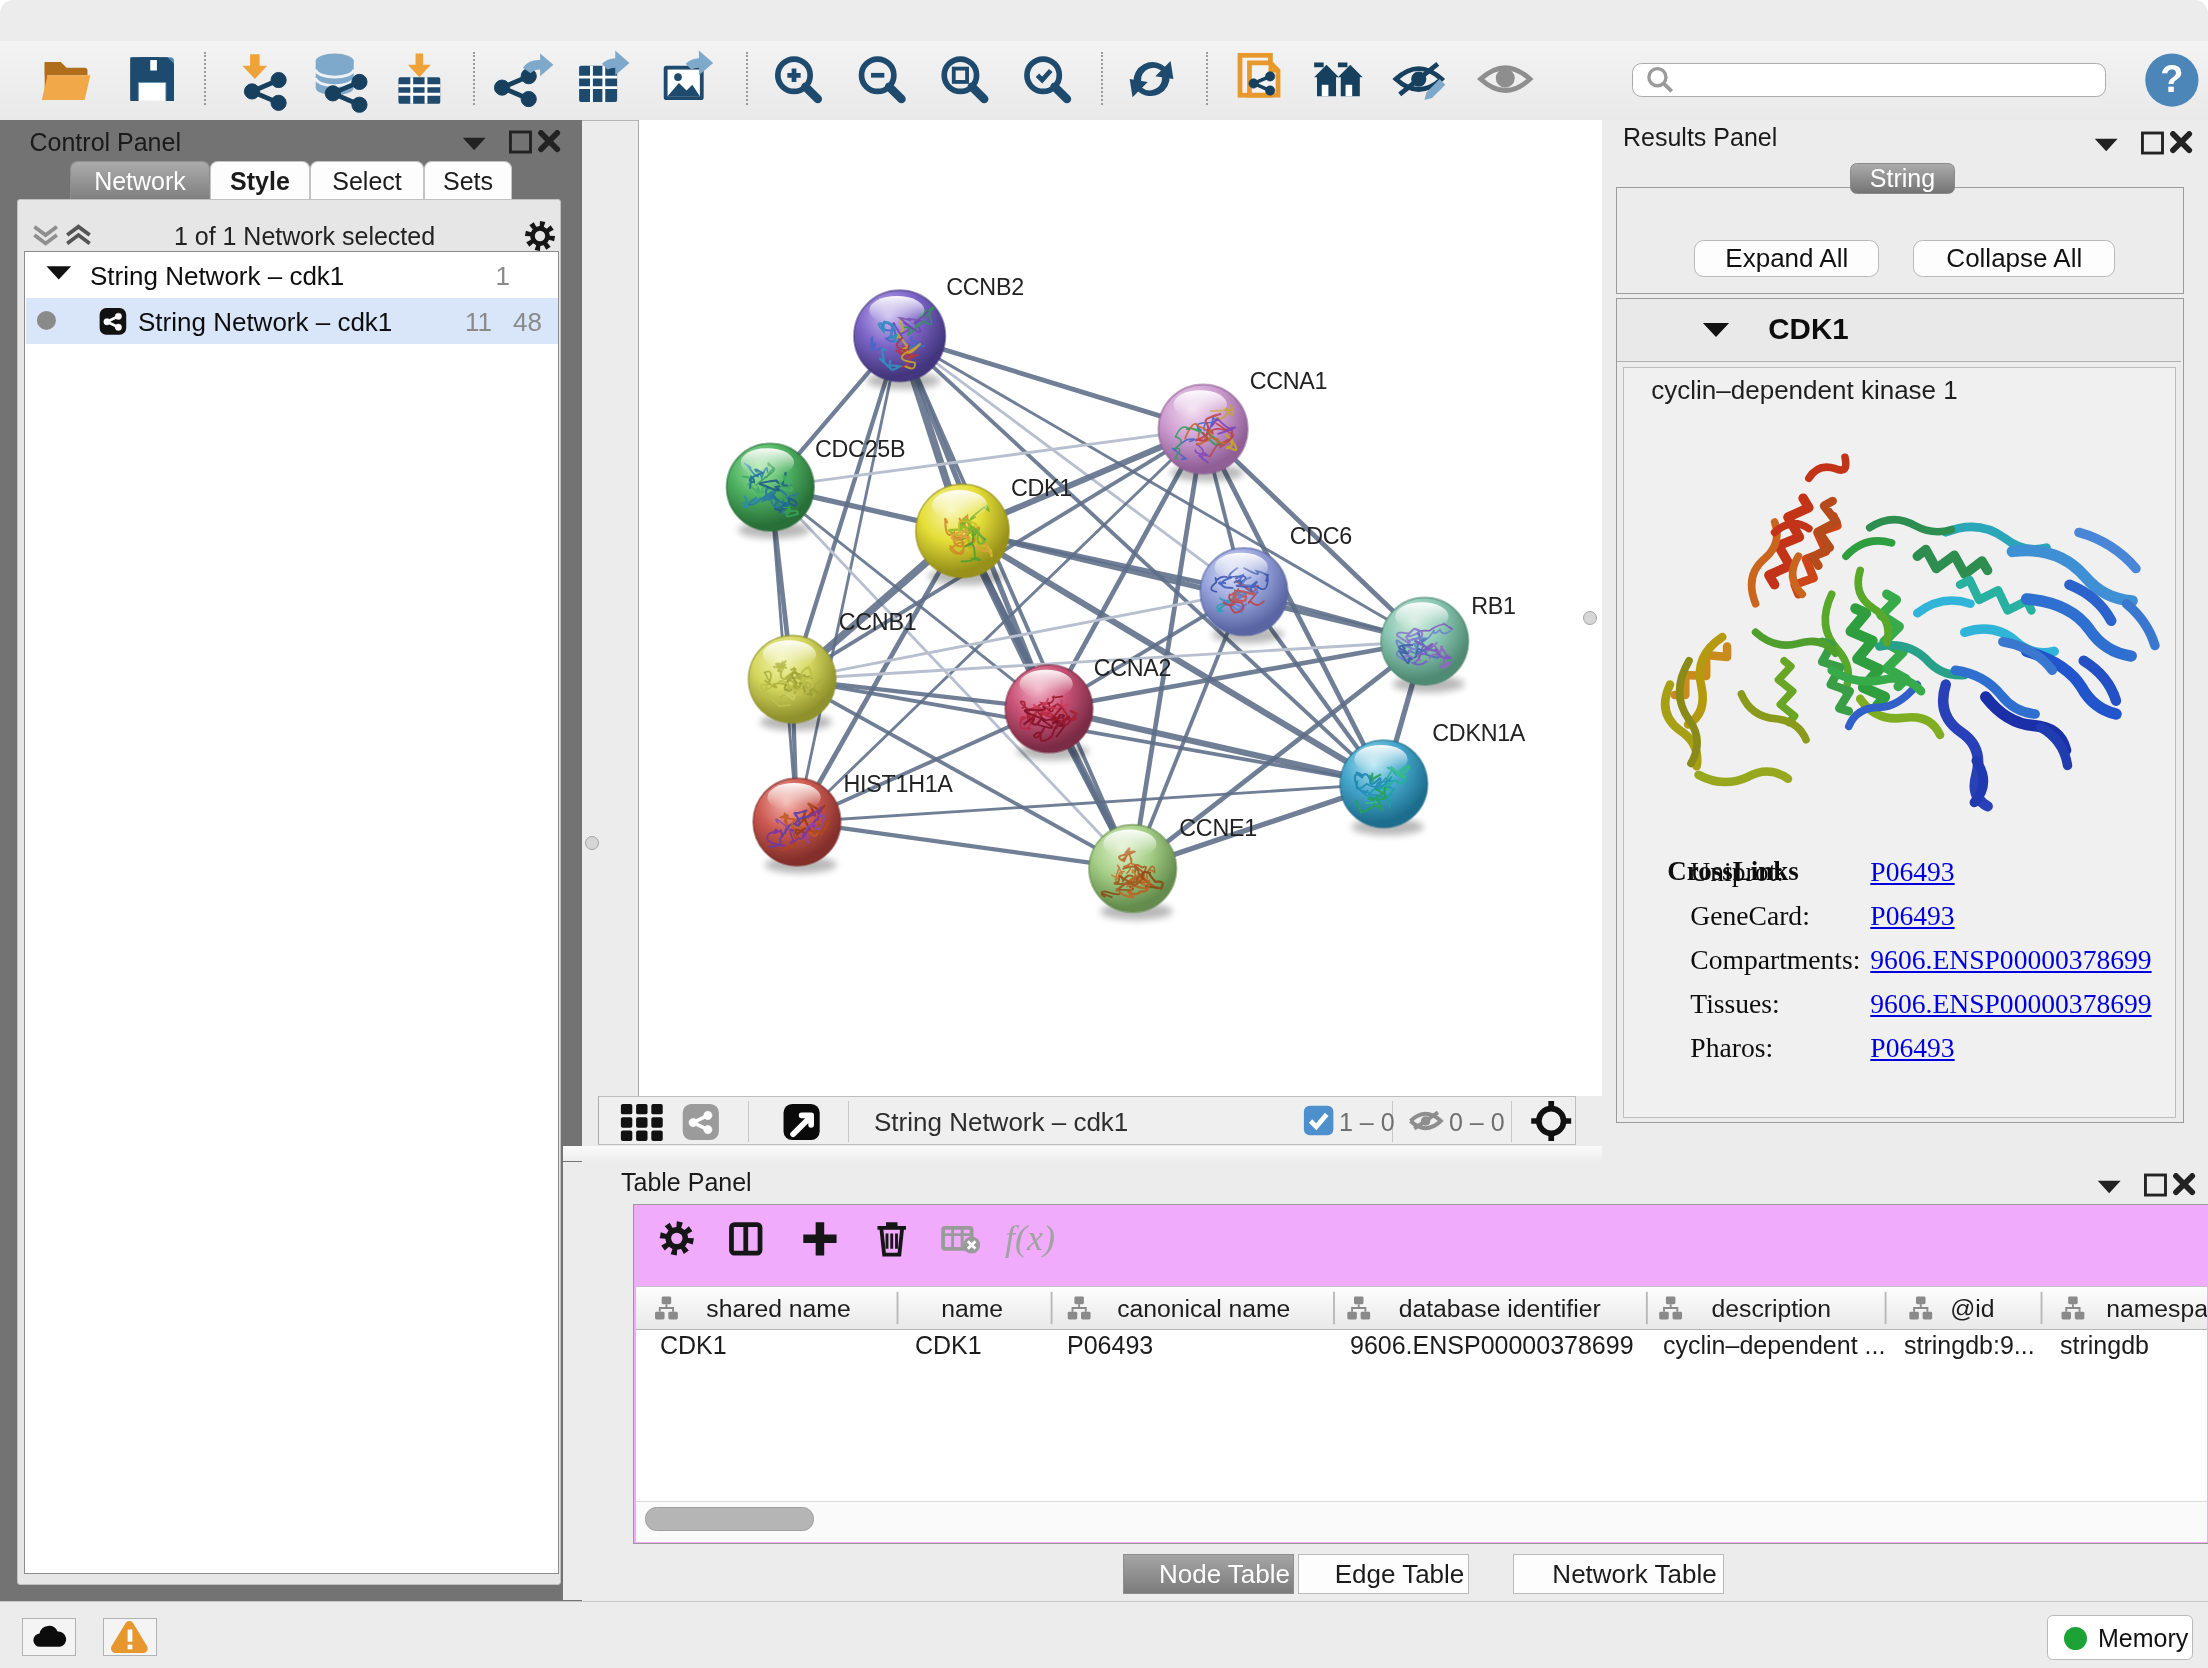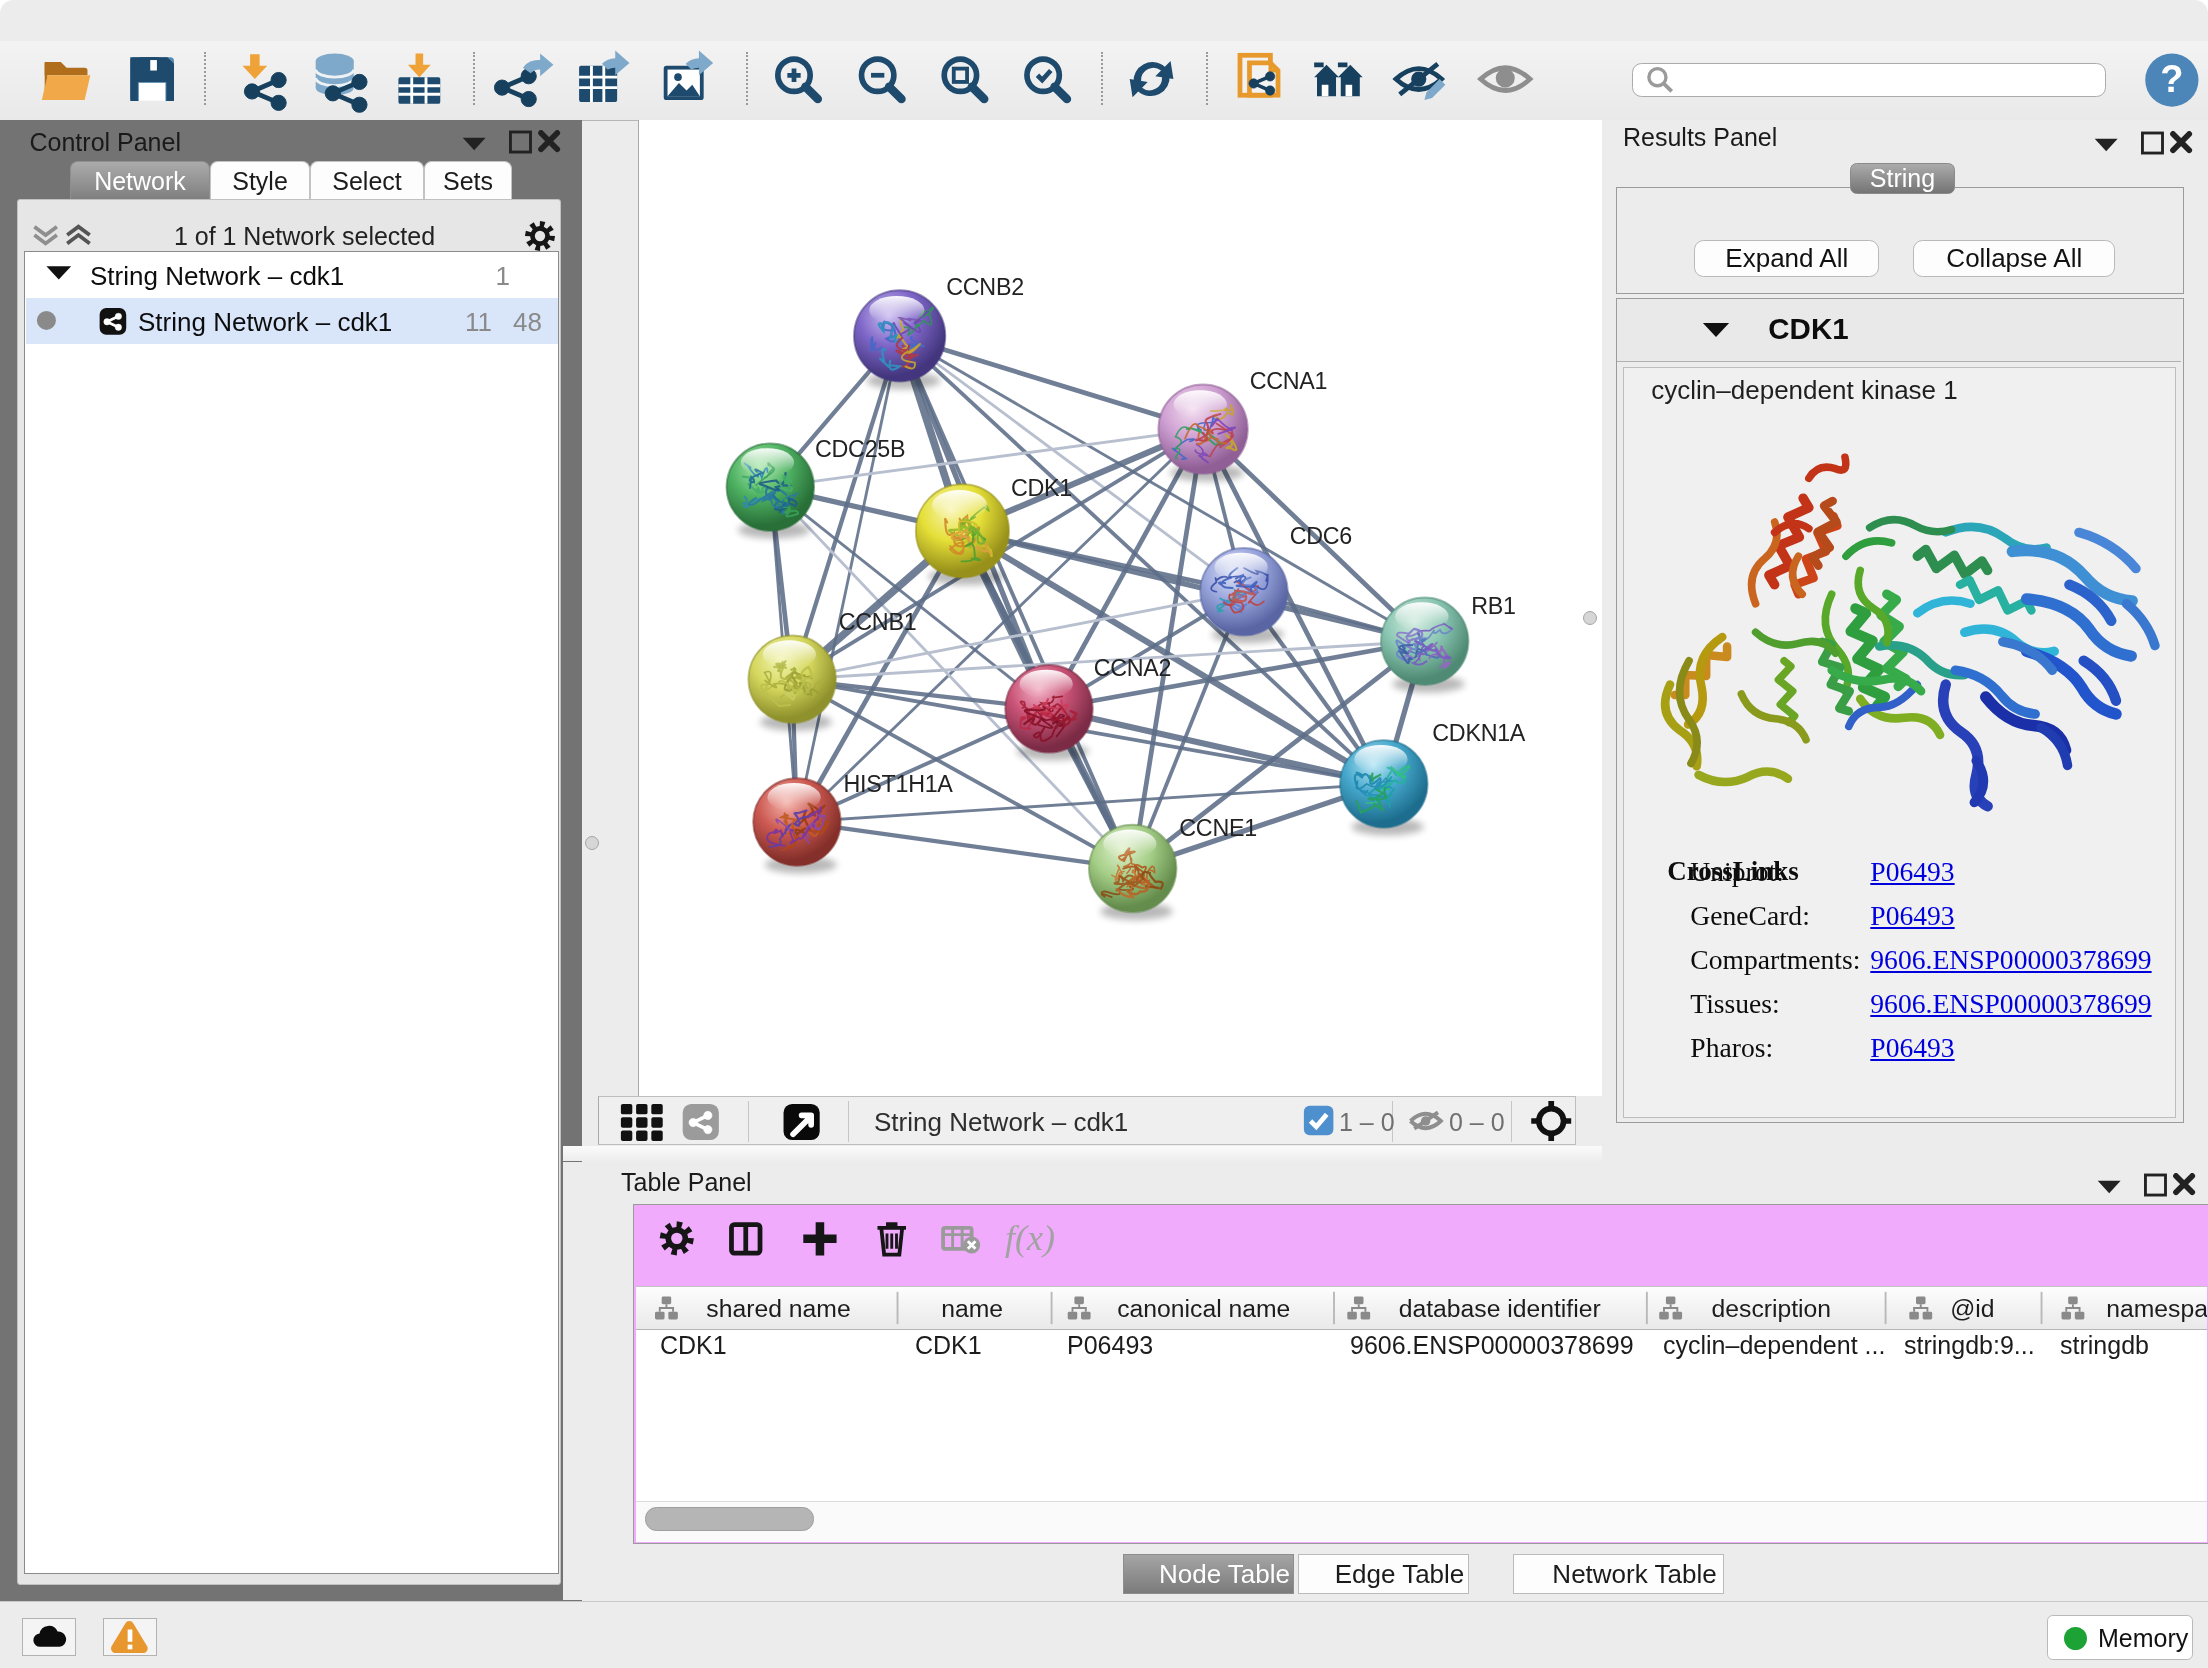--- a/index.html
+++ b/index.html
@@ -213,21 +213,21 @@
   </div>
 
   <div id="cpanel">
     <div class="t ptitle" style="left:29.5px;top:7.6px;">Control Panel</div>
     <svg class="abs" style="left:457px;top:9.5px;" width="105" height="25" viewBox="0 0 110 26">
       <path d="M6,8 h24 l-12,13 z" fill="#222"></path>
       <rect x="56" y="2" width="21" height="21" fill="none" stroke="#222" stroke-width="3"></rect>
       <path d="M88,3 l17,17 M105,3 l-17,17" stroke="#222" stroke-width="6" stroke-linecap="round"></path>
     </svg>
     <div class="tab tabsel" style="left:70px;width:140px;top:41px;">Network</div>
-    <div class="tab" style="left:210px;width:100px;top:41px;">Style</div>
+    <div class="tab" style="left:210px;width:100px;top:41px;font-weight:bold;">Style</div>
     <div class="tab" style="left:310px;width:114px;top:41px;">Select</div>
     <div class="tab" style="left:424px;width:88px;top:41px;">Sets</div>
     <div id="cbox"></div>
     <svg class="abs" style="left:28.5px;top:101px;" width="67" height="30" viewBox="0 0 70 32">
       <g fill="none" stroke="#8f8f8f" stroke-width="4">
           <path d="M5,6 l12,9 12,-9 M5,15 l12,9 12,-9"></path>
         </g>
       <g fill="none" stroke="#555" stroke-width="4">
           <path d="M40,15 l12,-9 12,9 M40,24 l12,-9 12,9"></path>
         </g>

